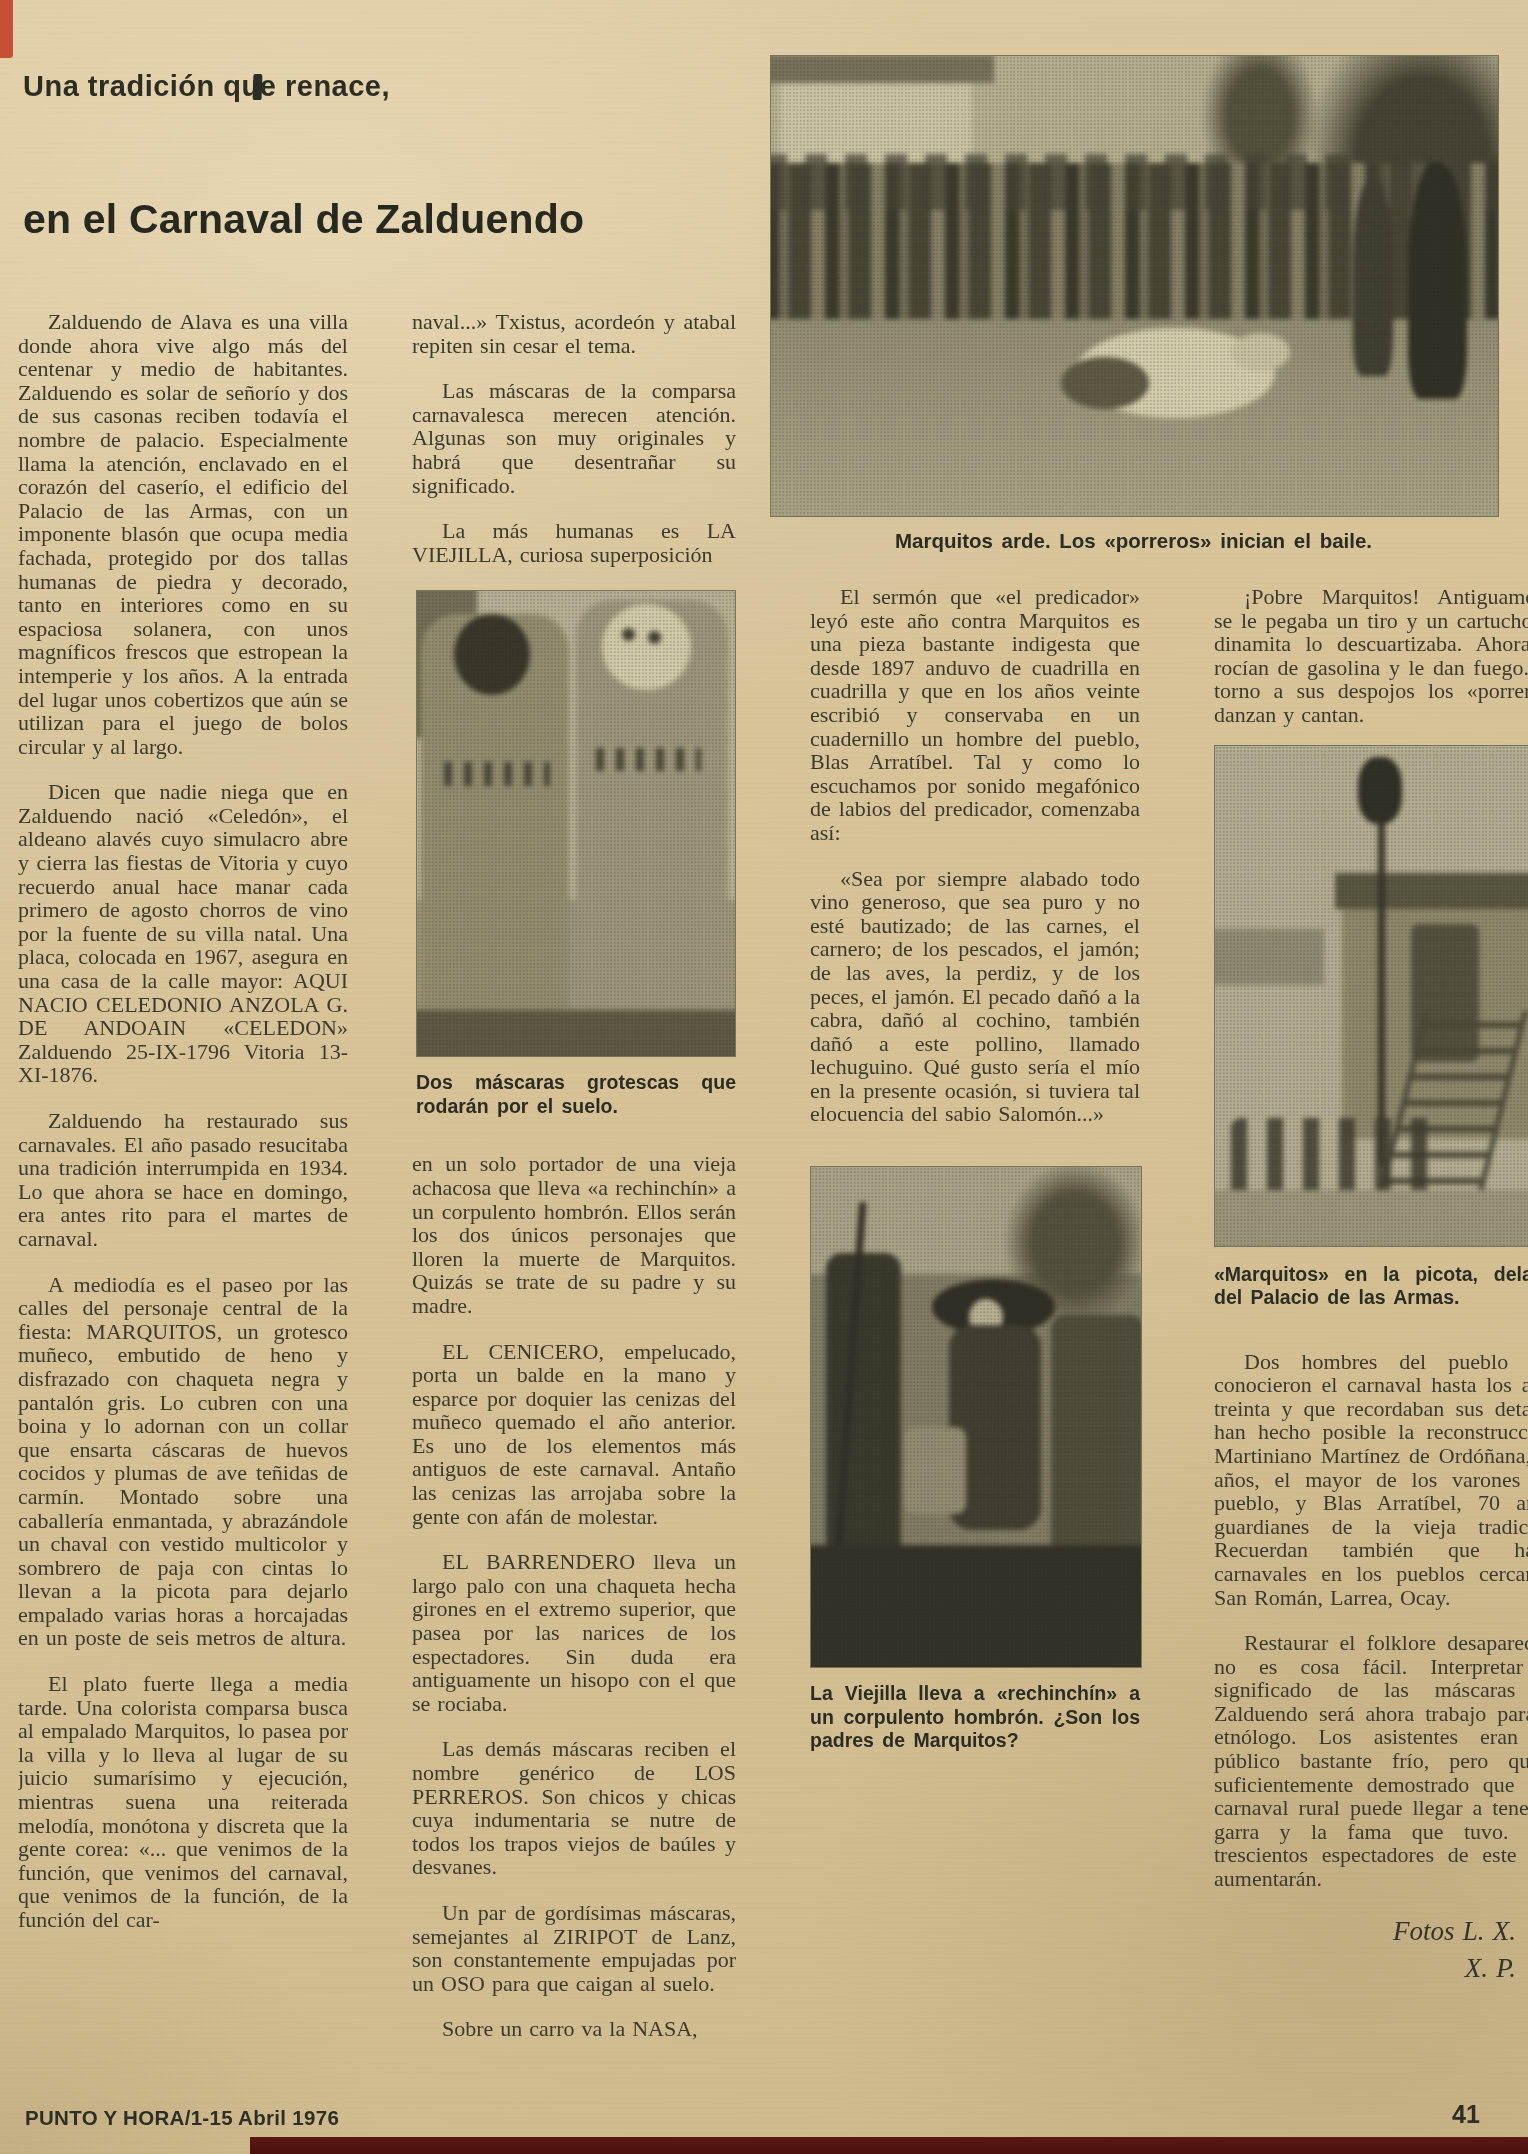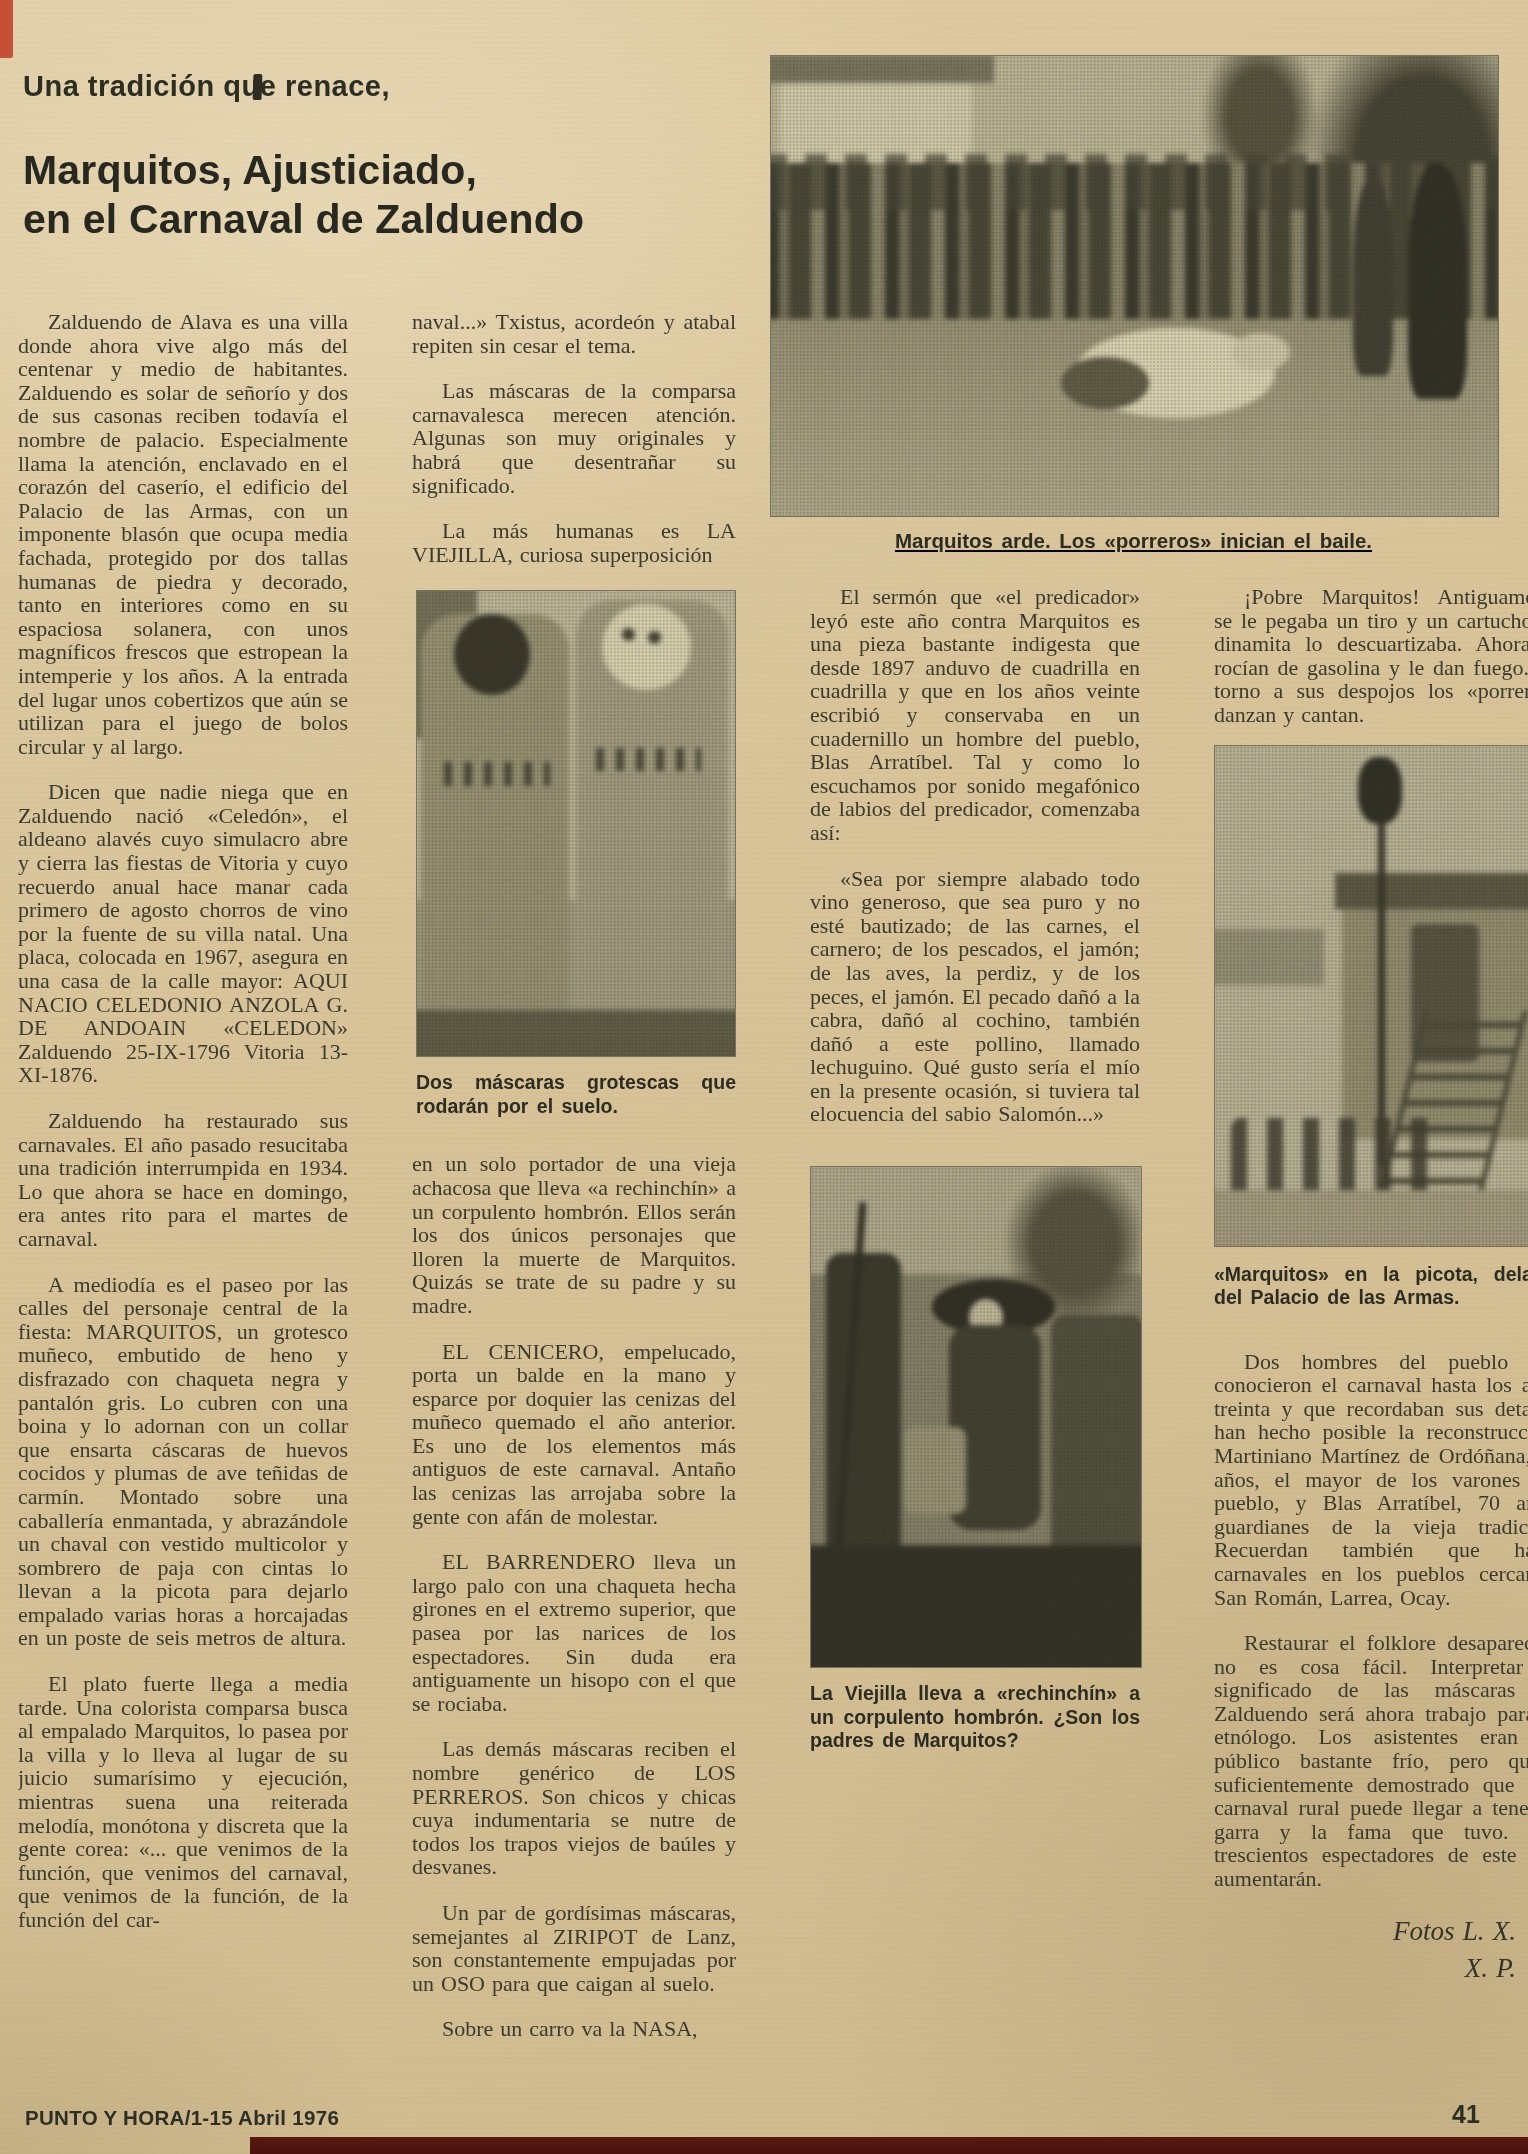--- a/index.html
+++ b/index.html
@@ -26,21 +26,21 @@
   .photo{position:relative;overflow:hidden;background:#97947b;border:1px solid rgba(40,40,28,.3);}
   .scene{position:absolute;inset:-6px;filter:blur(2.5px);}
   .sh{position:absolute;}
   .halftone{position:absolute;inset:0;
     background-image:linear-gradient(rgba(216,198,154,.16),rgba(216,198,154,.16)),
       radial-gradient(rgba(26,26,18,.5) .8px, rgba(26,26,18,0) 1.5px);
     background-size:100% 100%,3.5px 3.5px;opacity:.5;}
   .caption{font-family:"Liberation Sans",sans-serif;font-weight:700;font-size:19.5px;line-height:23.5px;
     color:#2b2d23;text-align:justify;word-spacing:3px;}
   .fig{margin:0;padding:0;}
-  .fig-top{position:absolute;left:770px;top:55px;width:727px;text-decoration:underline;}
+  .fig-top{position:absolute;left:770px;top:55px;width:727px;}
   .fig-top .photo{width:727px;height:460px;}
   .fig-top .caption{text-align:center;margin-top:12px;font-size:20.5px;}
   
   .columns{position:absolute;left:18px;top:310px;height:1800px;display:flex;overflow:hidden;gap:24px;}
   .col{color:#3a3b2f;font-size:22px;line-height:23.6px;text-align:justify;word-spacing:1.5px;}
   .col p{margin:0 0 22px 0;}
   .col p.ind{text-indent:30px;}
   .col1{width:330px;}
   .col2{width:324px;margin-left:40px;}
   .col3{width:330px;margin-left:50px;padding-top:275px;}
@@ -67,21 +67,21 @@
 <body>
 
 <div class="page">
 
   <div class="corner-mark"></div>
   <div class="ghost">monio</div>
 
   <div class="kicker">Una tradición que renace,</div>
   <div class="ink-blot"></div>
   <h1 class="title" style="margin:0;">
-    <span>Marquitos, Ajusticiado,</span><br>
+    <br>
     <span>en el Carnaval de Zalduendo</span>
   </h1>
 
   <figure class="fig fig-top">
     <div class="photo">
       <div class="scene">
         <div class="sh" style="left:0;top:0;width:100%;height:28%;background:#b5b093;"></div>
         <div class="sh" style="left:2%;top:4%;width:26%;height:40%;background:#ccc6a9;border-radius:3px;"></div>
         <div class="sh" style="left:0;top:1%;width:31%;height:6%;background:#6f6c56;"></div>
         <div class="sh" style="right:-5%;top:-8%;width:32%;height:62%;background:radial-gradient(closest-side,#39382b 55%,rgba(57,56,43,0));"></div>

